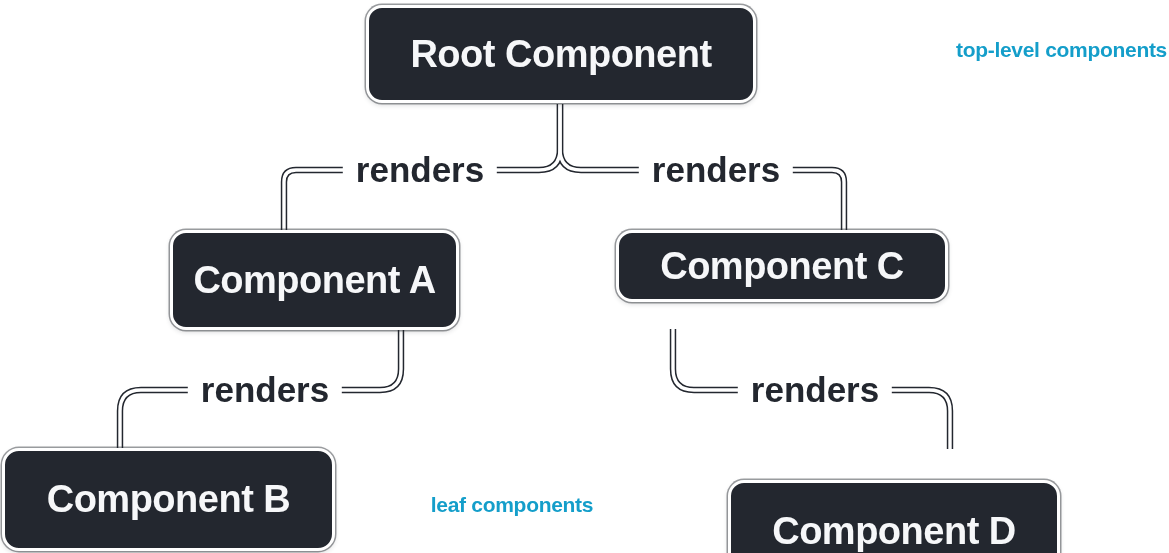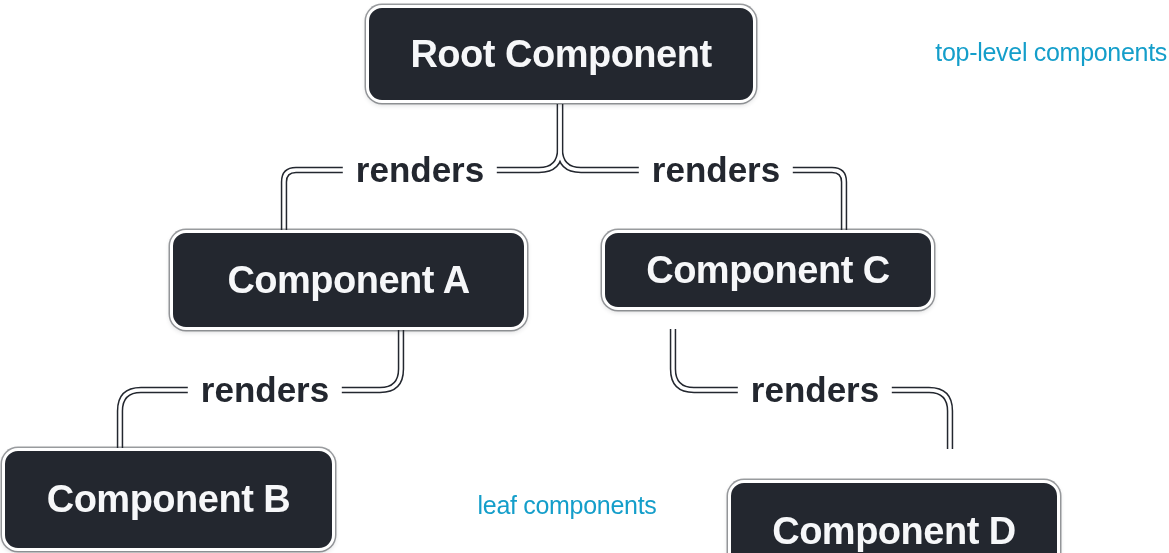--- a/index.html
+++ b/index.html
@@ -49,48 +49,48 @@
     border:3px solid var(--node-border);
     border-radius:16px;
     box-shadow:0 0 0 1.5px rgba(35,39,47,.45), 0 2px 5px rgba(35,39,47,.18);
     color:var(--node-text);
     font-size:38px;
     font-weight:700;
     letter-spacing:-.5px;
     white-space:nowrap;
   }
   .node-root{left:366px;top:5px;width:390px;height:98px;}
-  .node-a{left:170px;top:230px;width:357px;height:100px;}
-  .node-c{left:602px;top:230px;width:332px;height:80px;}
-  .node-b{left:2px;top:448px;width:333px;height:103px;}
+  .node-a{left:170px;top:230px;width:289px;height:100px;}
+  .node-c{left:616px;top:230px;width:332px;height:72px;}
+  .node-b{left:2px;top:448px;width:333px;height:103px;border-radius:17px;}
   .node-d{left:728px;top:448px;width:332px;height:103px;margin-top:32px;}
   .edge-label{
     position:absolute;
     transform:translate(-50%,-50%);
     background:var(--bg);
     color:var(--edge-label-text);
     font-size:35px;
     font-weight:600;
     padding:3px 13px;
     white-space:nowrap;
   }
   .edge-label-root-a{left:420px;top:170px;}
   .edge-label-root-c{left:716px;top:170px;}
   .edge-label-a-b{left:265px;top:390px;}
   .edge-label-c-d{left:815px;top:390px;}
   .annotation{
     position:absolute;
     color:var(--accent);
-    font-size:25px;
-    font-weight:400;
+    font-size:21px;
+    font-weight:700;
     letter-spacing:-.3px;
     white-space:nowrap;
   }
   .annotation-top{right:2px;top:38px;text-align:right;}
-  .annotation-leaf{left:567px;top:505px;transform:translate(-50%,-50%);}
+  .annotation-leaf{left:512px;top:505px;transform:translate(-50%,-50%);}
 </style>
 </head>
 <body>
 
 <div class="canvas">
 
   <svg class="edges-svg" width="1169" height="553" viewBox="0 0 1169 553" aria-hidden="true">
     <defs>
       <path id="e-root-a" d="M560,104 L560,149 Q560,170 539,170 L296,170 Q284,170 284,182 L284,231"></path>
       <path id="e-root-c" d="M560,104 L560,149 Q560,170 581,170 L832,170 Q844,170 844,182 L844,231"></path>

